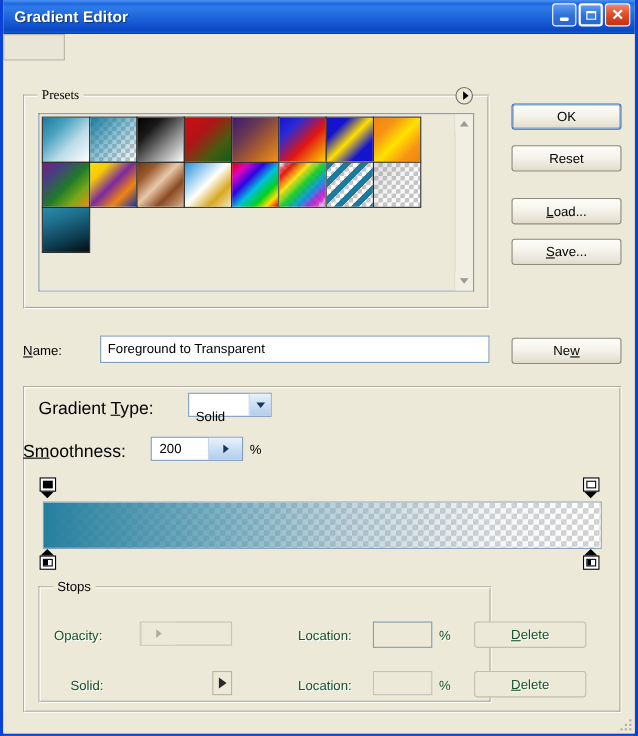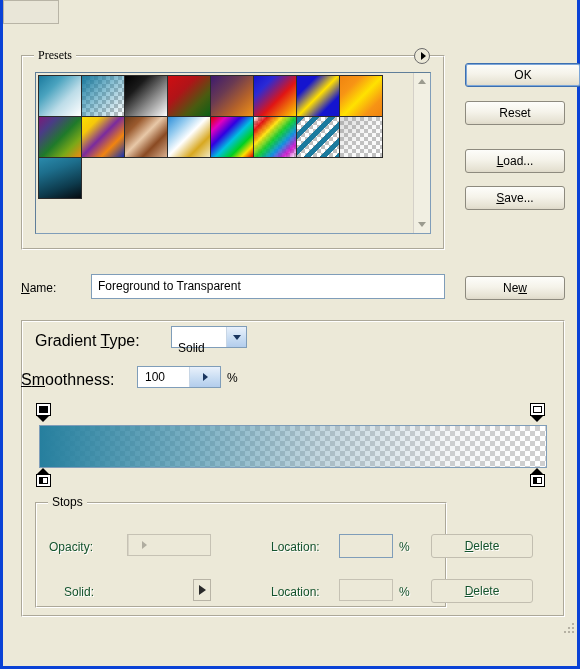--- a/index.html
+++ b/index.html
@@ -248,21 +248,21 @@
     display: flex;
     align-items: center;
     justify-content: center;
     cursor: default;
     padding: 0;
   }
   .xp-btn.default {
     border: 1px solid #3c6fb0;
     box-shadow: 0 0 0 1px #7ca6d8 inset;
   }
-  .btn-ok     { left: 462px; top: 63px;  width: 116px; height: 24px; }
+  .btn-ok     { left: 462px; top: 63px;  width: 100px; height: 24px; }
   .btn-reset  { left: 462px; top: 101px; width: 100px; height: 24px; }
   .btn-load   { left: 462px; top: 149px; width: 100px; height: 24px; }
   .btn-save   { left: 462px; top: 186px; width: 100px; height: 24px; }
   .btn-new    { left: 462px; top: 276px; width: 100px; height: 24px; }
   .ul { text-decoration: underline; }
 
   
   .name-label {
     position: absolute;
     left: 18px; top: 281px;
@@ -538,20 +538,34 @@
     position: absolute;
     width: 2px; height: 2px;
     background: #b5b1a3;
   }
 </style>
 </head>
 <body>
 
 <div class="window">
 
+  <div class="titlebar">
+    <span class="title-text">Gradient Editor</span>
+    <div class="win-buttons">
+      <div class="win-btn min">
+          <span class="g"></span>
+        </div>
+      <div class="win-btn max">
+          <span class="g"></span>
+        </div>
+      <div class="win-btn close">
+          <span class="g">✕</span>
+        </div>
+    </div>
+  </div>
 
   <div class="dialog-body">
 
     <div class="groupbox" id="presets-group">
       <span class="groupbox-inner"></span>
       <span class="group-title">Presets</span>
       <div class="preset-menu-btn">
           <span class="tri"></span>
         </div>
 
@@ -646,21 +660,21 @@
     <div class="row-label" id="gradient-type-label"><span>Gradient </span><span class="ul">T</span><span>ype:</span></div>
     <div class="xp-select">
       <span class="val">Solid</span>
       <span class="arrowbox">
           <span class="chev"></span>
         </span>
     </div>
 
     <div class="row-label" id="smoothness-label"><span class="ul">S</span><span class="ul">m</span><span>oothness:</span></div>
     <div class="smooth-field">
-      <span class="val">100</span>
+      <span class="val">200</span>
       <span class="arrowbox">
           <span class="tri"></span>
         </span>
     </div>
     <div class="pct" id="smooth-pct">%</div>
 
     <div class="grad-bar">
       <div class="checkerlayer"></div>
       <div class="colorlayer" id="grad-fill" style="background: linear-gradient(to right, rgb(38, 127, 158) 0%, rgba(45, 132, 162, 0.92) 8%, rgba(70, 145, 172, 0.72) 30%, rgba(120, 165, 185, 0.45) 55%, rgba(190, 200, 210, 0.18) 80%, rgba(255, 255, 255, 0) 100%);"></div>
     </div>

